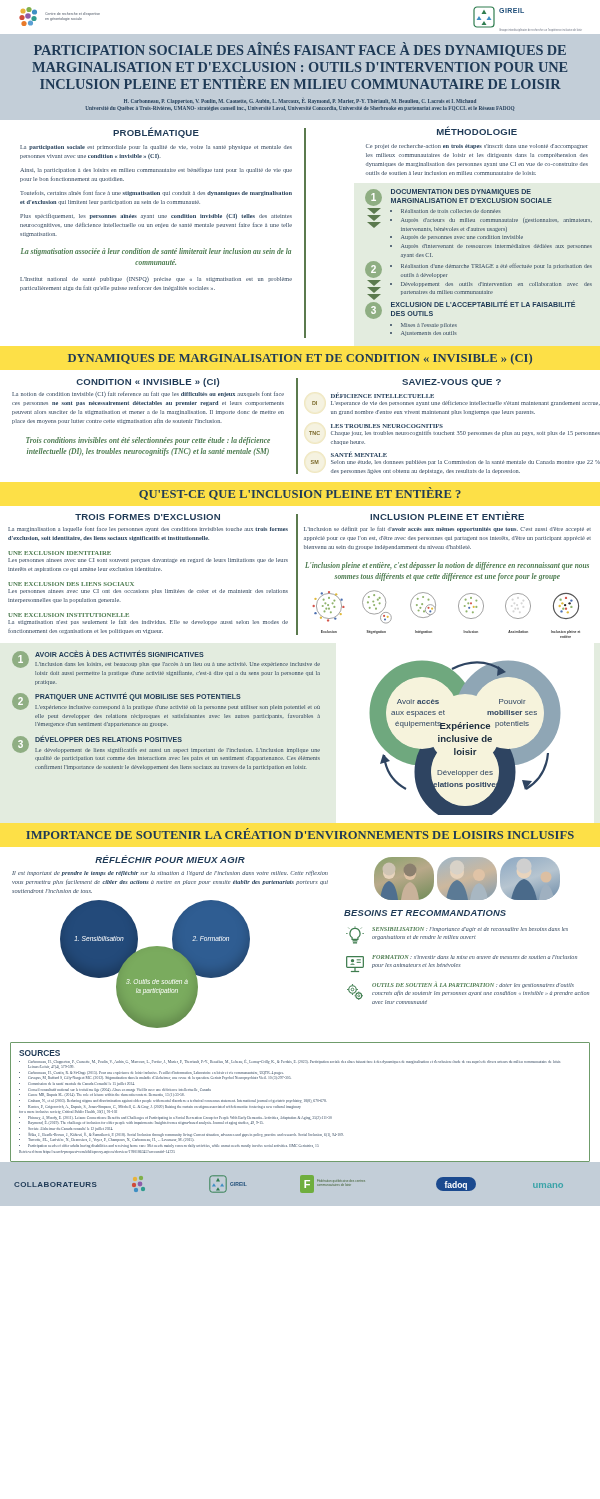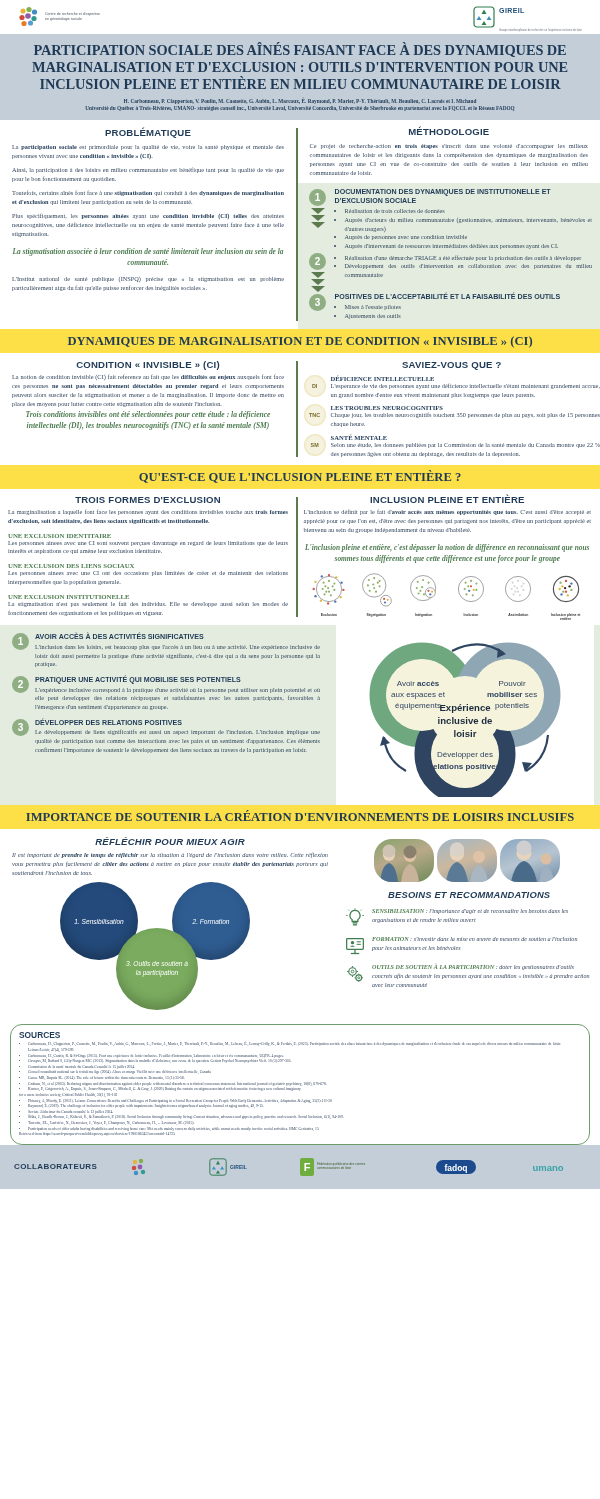--- a/index.html
+++ b/index.html
@@ -163,21 +163,21 @@
   .imp-right { flex:1; padding: 6px 10px 6px 4px; }
   .photos { display:flex; gap:3px; justify-content:center; padding-top:4px; }
   .photo { width:60px; height:43px; border-radius:18px; overflow:hidden; position:relative; }
   .rec-item { display:flex; gap:6px; margin-top:7px; }
   .rec-icon { width:22px; flex:0 0 22px; display:flex; align-items:flex-start; justify-content:center; padding-top:1px; }
   .rec-text { font-family:"Liberation Serif", serif; font-size:6.1px; line-height:1.42; color:#31455c; }
   .rec-text b { color:#4f7d52; font-weight:bold; }
 
   
   .sources {
-    margin: 6px 10px 0; border: 1.4px solid #6f9c6b; border-radius: 12px;
+    margin: 6px 10px 0; border: 1.4px solid #6f9c6b; border-radius: 1px;
     padding: 5px 8px 6px; background:#fff;
   }
   .sources h4 { font-family:"Liberation Sans", sans-serif; font-size:8.4px; font-weight:bold; color:#1f3a56; margin-bottom:2px;}
   .sources ul { margin-left: 9px; }
   .sources li { font-family:"Liberation Serif", serif; font-size:3.75px; line-height:1.5; color:#31455c; }
 
   
   .collab { background:#c3ced8; height: 44px; display:flex; align-items:center; padding:0 14px; gap:14px; }
   .collab-title { font-family:"Liberation Sans", sans-serif; font-size:8px; font-weight:bold; color:#1f3a56; letter-spacing:.4px;}
   .collab-logos { display:flex; align-items:center; gap:16px; flex:1; justify-content:space-around; }
@@ -226,58 +226,58 @@
     </div>
   </div>
 
   <div class="header">
     <h1>PARTICIPATION SOCIALE DES AÎNÉS FAISANT FACE À DES DYNAMIQUES DE MARGINALISATION ET D'EXCLUSION : OUTILS D'INTERVENTION POUR UNE INCLUSION PLEINE ET ENTIÈRE EN MILIEU COMMUNAUTAIRE DE LOISIR</h1>
     <div class="authors">H. Carbonneau,  P. Clapperton, V. Poulin, M. Caouette, G. Aubin, L. Marcoux, È. Raymond, P. Marier, P-Y. Thériault, M. Beaulieu, C. Lacrois et I. Michaud</div>
     <div class="affil">Université du Québec à Trois-Rivières, UMANO- stratégies conseil inc., Université Laval, Université Concordia, Université de Sherbrooke en partenariat avec la FQCCL et le Réseau FADOQ</div>
   </div>
 
   <div class="colwrap" style="background:#fff;">
-    <div class="col" style="width:296px; padding:7px 12px 4px;">
+    <div class="col" style="width:296px; padding:7px 12px 4px;margin-left:8px;">
       <h3 class="sect">PROBLÉMATIQUE</h3>
       <p class="body">
         <span>La </span><b>participation sociale</b><span> est primordiale pour la qualité de vie, voire la santé physique et mentale des personnes vivant avec une </span><b>condition « invisible » (CI)</b><span>.</span>
       </p>
       <p class="body">Ainsi, la participation à des loisirs en milieu communautaire est bénéfique tant pour la qualité de vie que pour le bon fonctionnement au quotidien.</p>
       <p class="body">
         <span>Toutefois, certains aînés font face à une </span><b>stigmatisation</b><span> qui conduit à des </span><b>dynamiques de marginalisation et d'exclusion</b><span> qui limitent leur participation au sein de la communauté.</span>
       </p>
       <p class="body">
         <span>Plus spécifiquement, les </span><b>personnes aînées</b><span> ayant une </span><b>condition invisible (CI) telles</b><span> des atteintes neurocognitives, une déficience intellectuelle ou un enjeu de santé mentale peuvent faire face à une telle stigmatisation.</span>
       </p>
       <p class="highlight" style="margin-top:8px;">La stigmatisation associée à leur condition de santé limiterait leur inclusion au sein de la communauté.</p>
       <p class="body" style="margin-top:7px;">L'Institut national de santé publique (INSPQ) précise que  « la stigmatisation est un problème particulièrement aigu du fait qu'elle puisse renforcer des inégalités sociales ».</p>
     </div>
 
     <div class="vdiv"></div>
 
-    <div class="col" style="flex:1;">
+    <div class="col" style="flex:1;padding-left:48px;">
       <div class="meth-top">
         <h3 class="sect">MÉTHODOLOGIE</h3>
         <p class="body">
           <span>Ce projet de recherche-action </span><b>en trois étapes</b><span> s'inscrit dans une volonté d'accompagner les milieux communautaires de loisir et les dirigeants dans la compréhension des dynamiques de marginalisation des personnes ayant une CI en vue de co-construire des outils de soutien à leur inclusion en milieu communautaire de loisir.</span>
         </p>
       </div>
       <div class="meth-steps">
 
         <div class="step">
           <div class="step-left">
             <div class="circle-num">1</div>
             <div class="chevrons">
               <span class="chev"></span>
                 <span class="chev"></span>
                 <span class="chev"></span>
             </div>
           </div>
           <div class="step-right">
-            <div class="step-title">DOCUMENTATION DES DYNAMIQUES DE INSTITUTIONELLE ET D'EXCLUSION SOCIALE</div>
+            <div class="step-title">DOCUMENTATION DES DYNAMIQUES DE MARGINALISATION ET D'EXCLUSION SOCIALE</div>
             <ul class="step-list">
               <li>Réalisation de trois collectes de données</li>
               <li>Auprès d'acteurs du milieu communautaire (gestionnaires, animateurs, intervenants, bénévoles et d'autres usagers)</li>
               <li>Auprès de personnes avec une condition invisible</li>
               <li>Auprès d'intervenant de ressources intermédiaires dédiées aux personnes ayant des CI.</li>
             </ul>
           </div>
         </div>
 
         <div class="step">
@@ -295,21 +295,21 @@
               <li>Développement des outils d'intervention en collaboration avec des partenaires du milieu communautaire</li>
             </ul>
           </div>
         </div>
 
         <div class="step">
           <div class="step-left">
             <div class="circle-num">3</div>
           </div>
           <div class="step-right">
-            <div class="step-title">POSITIVES DE L'ACCEPTABILITÉ ET LA FAISABILITÉ DES OUTILS</div>
+            <div class="step-title">EXCLUSION DE L'ACCEPTABILITÉ ET LA FAISABILITÉ DES OUTILS</div>
             <ul class="step-list">
               <li>Mises à l'essaie pilotes</li>
               <li>Ajustements des outils</li>
             </ul>
           </div>
         </div>
 
       </div>
     </div>
   </div>
@@ -317,21 +317,21 @@
   <div class="band">
     <h2>DYNAMIQUES DE MARGINALISATION ET DE CONDITION « INVISIBLE » (CI)</h2>
   </div>
 
   <div class="colwrap" style="background:#fff; position:relative;">
     <div class="col" style="width:296px; padding:6px 12px 6px;">
       <h3 class="sect">CONDITION « INVISIBLE » (CI)</h3>
       <p class="body" style="margin-top:3px;">
         <span>La notion de condition    invisible    (CI) fait reference au fait que les </span><b>difficultés ou enjeux</b><span> auxquels font face ces personnes </span><b>ne sont pas nécessairement détectables au premier regard</b><span> et leurs comportements peuvent alors susciter de la stigmatisation et mener a de la marginalisation. Il importe donc de mettre en place des moyens pour lutter contre cette stigmatisation afin de soutenir l'inclusion.</span>
       </p>
-      <p class="highlight" style="font-size:7.6px;">Trois conditions    invisibles    ont été sélectionnées pour cette étude : la déficience intellectuelle (DI), les troubles neurocognitifs (TNC) et la santé mentale (SM)</p>
+      <p class="highlight" style="margin-top:9px; font-size:7.6px;">Trois conditions    invisibles    ont été sélectionnées pour cette étude : la déficience intellectuelle (DI), les troubles neurocognitifs (TNC) et la santé mentale (SM)</p>
     </div>
 
     <div class="vdiv"></div>
 
     <div class="col" style="flex:1; padding:6px 0 6px 6px;">
       <h3 class="sect">SAVIEZ-VOUS QUE ?</h3>
       <div class="sv-item">
         <div class="sv-badge">DI</div>
         <div>
           <div class="sv-title">DÉFICIENCE INTELLECTUELLE</div>
@@ -637,21 +637,21 @@
           <svg width="60" height="43" viewBox="0 0 60 43">
             <circle cx="24" cy="14" r="7.5" fill="#e8d4bd"></circle>
               <circle cx="24" cy="9" r="7.6" fill="#cfcfcf"></circle>
             <path d="M11 43 Q15 24 24 22 Q33 24 37 43 Z" fill="#4a6a8a"></path>
             <circle cx="46" cy="20" r="5.5" fill="#dcbfa2"></circle>
             <path d="M39 43 Q41 29 46 27 Q52 29 54 43 Z" fill="#9fb0c0"></path>
           </svg>
         </div>
       </div>
 
-      <h3 class="sect" style="text-align:left; margin-top:7px; font-size:9.4px;margin-left:44px;">BESOINS ET RECOMMANDATIONS</h3>
+      <h3 class="sect" style="text-align:left; margin-top:7px; font-size:9.4px;">BESOINS ET RECOMMANDATIONS</h3>
 
       <div class="rec-item">
         <div class="rec-icon">
           <svg width="20" height="20" viewBox="0 0 24 24">
             <path d="M12 3a6 6 0 0 0-3.5 10.9V16h7v-2.1A6 6 0 0 0 12 3z" fill="none" stroke="#3f7d4f" stroke-width="1.5"></path>
             <rect x="9" y="17" width="6" height="1.6" fill="#3f7d4f"></rect>
             <rect x="9.5" y="19.4" width="5" height="1.6" fill="#3f7d4f"></rect>
             <g stroke="#3f7d4f" stroke-width="1.2">
                 <line x1="12" y1="0.5" x2="12" y2="2"></line>
                 <line x1="3" y1="9" x2="1.5" y2="9"></line>

